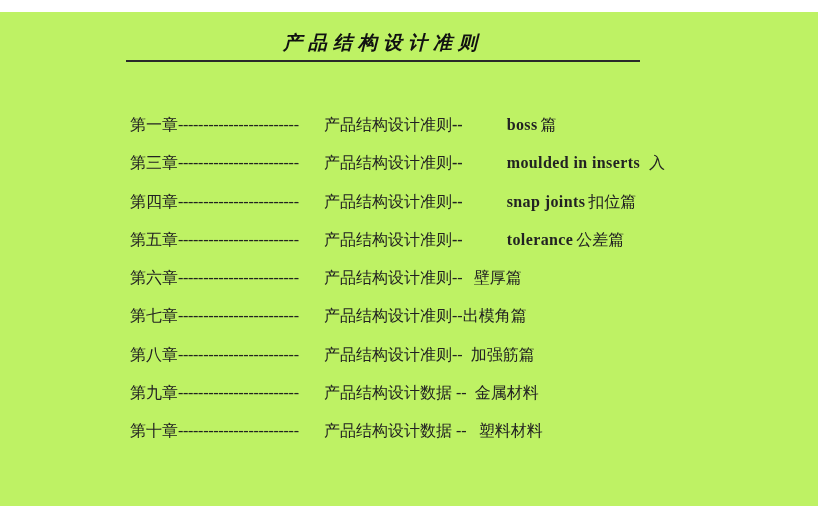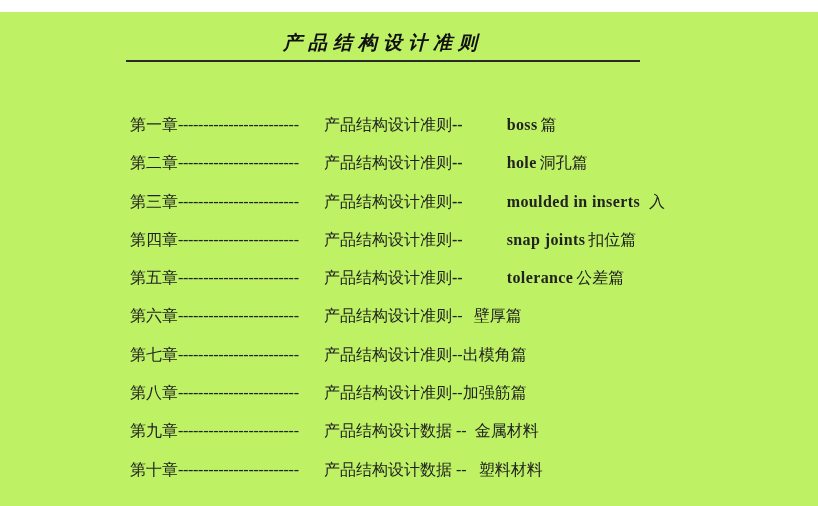--- a/index.html
+++ b/index.html
@@ -105,23 +105,20 @@
 <div class="page">
   <div class="doc-title">产品结构设计准则</div>
   <div class="rule"></div>
 
   <div class="toc">
 
     <div class="toc-line">
       <span class="chap">第一章</span><span class="dots">------------------------</span><span class="prefix">产品结构设计准则</span><span class="sep">--</span><span class="en">boss</span><span class="cn">篇</span>
     </div>
 
-    <div class="toc-line">
-      <span class="chap">第二章</span><span class="dots">------------------------</span><span class="prefix">产品结构设计准则</span><span class="sep">--</span><span class="en">hole</span><span class="cn">洞孔篇</span>
-    </div>
 
     <div class="toc-line">
       <span class="chap">第三章</span><span class="dots">------------------------</span><span class="prefix">产品结构设计准则</span><span class="sep">--</span><span class="en">moulded in inserts</span><span class="cn" style="margin-left:9px">入</span>
     </div>
 
     <div class="toc-line">
       <span class="chap">第四章</span><span class="dots">------------------------</span><span class="prefix">产品结构设计准则</span><span class="sep">--</span><span class="en">snap joints</span><span class="cn">扣位篇</span>
     </div>
 
     <div class="toc-line">
@@ -130,21 +127,21 @@
 
     <div class="toc-line">
       <span class="chap">第六章</span><span class="dots">------------------------</span><span class="prefix">产品结构设计准则</span><span class="sep" style="font-weight:normal">--</span><span class="cn" style="margin-left:11px">壁厚篇</span>
     </div>
 
     <div class="toc-line">
       <span class="chap">第七章</span><span class="dots">------------------------</span><span class="prefix">产品结构设计准则</span><span class="sep" style="font-weight:normal">--</span><span class="cn" style="margin-left:0">出模角篇</span>
     </div>
 
     <div class="toc-line">
-      <span class="chap">第八章</span><span class="dots">------------------------</span><span class="prefix">产品结构设计准则</span><span class="sep" style="font-weight:normal">--</span><span class="cn" style="margin-left:0">加强筋篇</span>
+      <span class="chap">第八章</span><span class="dots">------------------------</span><span class="prefix">产品结构设计准则</span><span class="sep" style="font-weight:normal">--</span><span class="cn" style="margin-left:8px">加强筋篇</span>
     </div>
 
     <div class="toc-line">
       <span class="chap">第九章</span><span class="dots">------------------------</span><span class="prefix">产品结构设计数据</span><span class="sep" style="font-weight:normal;white-space:pre"> --</span><span class="cn" style="margin-left:8px">金属材料</span>
     </div>
 
     <div class="toc-line">
       <span class="chap">第十章</span><span class="dots">------------------------</span><span class="prefix">产品结构设计数据</span><span class="sep" style="font-weight:normal;white-space:pre"> --</span><span class="cn" style="margin-left:12px">塑料材料</span>
     </div>
   </div>

